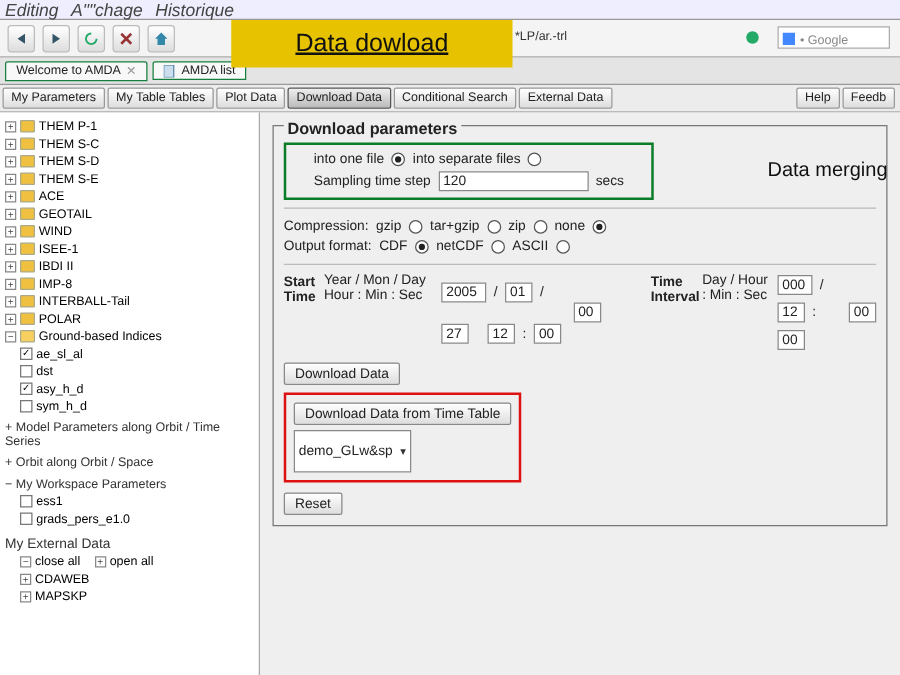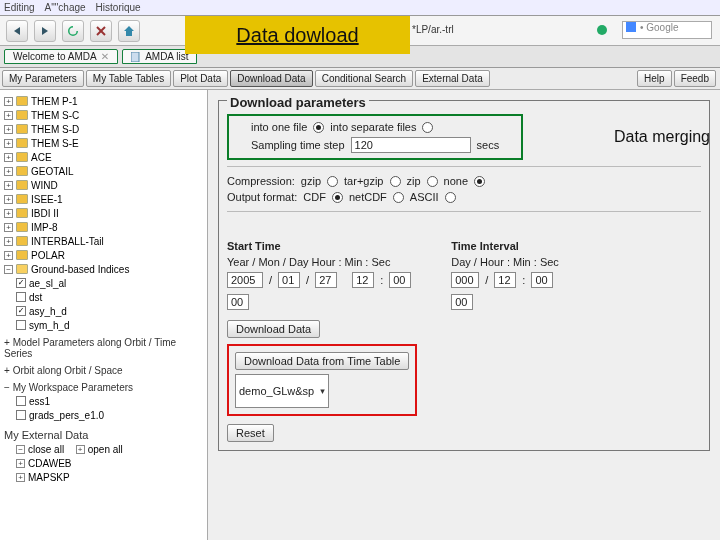--- a/index.html
+++ b/index.html
@@ -1,23 +1,23 @@
 <!DOCTYPE html>
 <html><head>
 <meta charset="utf-8">
 <style>
   * { box-sizing: border-box; font-family: Arial, sans-serif; }
   body { margin:0; background:#e8e8e8; width:720px; height:540px; overflow:hidden; font-size:11px; color:#222; }
   .browser-bar { height:16px; background:#eef; border-bottom:1px solid #999; display:flex; align-items:center; padding:0 4px; gap:10px;}
-  .browser-bar span { font-size:10px; color:#444; }
+  .browser-bar span { font-size:14px; color:#444;font-style:italic; }
   .toolbar { height:30px; background:#f4f4f4; border-bottom:1px solid #aaa; display:flex; align-items:center; padding:0 6px; gap:6px; position:relative;}
   .nav-btn { width:22px; height:22px; border:1px solid #bbb; border-radius:3px; background:linear-gradient(#fff,#ddd); display:flex; align-items:center; justify-content:center; cursor:pointer;}
   .overlay-title { position:absolute; left:185px; top:0; width:225px; height:38px; background:#e6c200; display:flex; align-items:center; justify-content:center; font-size:20px; color:#111; z-index:5;text-decoration:underline;}
   .url-frag { position:absolute; left:412px; top:8px; font-size:10px; color:#333;}
-  .search-box { position:absolute; right:8px; top:5px; width:90px; height:18px; border:1px solid #aaa; background:#fff; display:flex; align-items:flex-start; padding:0 3px; font-size:10px; color:#888;}
+  .search-box { position:absolute; right:8px; top:5px; width:90px; height:18px; border:1px solid #aaa; background:#fff; display:flex; align-items:flex-end; padding:0 3px; font-size:10px; color:#888;}
   .search-box .sicon { width:12px; height:12px; margin-right:2px; }
   .reload-icon { position:absolute; right:110px; top:8px; width:14px; height:14px; }
   .tabbar { height:22px; background:#e4e4e4; border-bottom:1px solid #999; display:flex; align-items:center; gap:4px; padding:0 4px;}
   .tab { background:#f8f8f8; border:1px solid #15803d; padding:1px 8px; font-size:10px; display:flex; align-items:center; gap:4px; border-radius:2px 2px 0 0;}
   .tab .closex { color:#999; cursor:pointer;}
   .menubar { height:22px; background:#ececec; border-bottom:1px solid #aaa; display:flex; align-items:center; padding:0 2px; gap:0; }
   .menubar .mbtn { border:1px solid #999; background:linear-gradient(#fff,#ddd); padding:2px 6px; font-size:10px; margin-right:2px; border-radius:2px; cursor:pointer; white-space:nowrap;}
   .menubar .mbtn.active { border:1px solid #555; background:linear-gradient(#eee,#bbb); }
   .menubar .spacer { flex:1; }
   .workarea { display:flex; height:calc(540px - 16px - 30px - 22px - 22px); }
@@ -33,21 +33,21 @@
   .legend { position:relative; top:-14px; background:#efefef; display:inline-block; padding:0 3px; font-weight:bold; font-size:13px;}
   .fs-body { margin-top:-10px;}
   .row { display:flex; align-items:center; gap:6px; padding:2px 0; font-size:11px; color:#222; flex-wrap:wrap;}
   .radio { width:11px; height:11px; border:1px solid #555; border-radius:50%; background:#fff; display:inline-flex; align-items:center; justify-content:center; cursor:pointer;}
   .radio.sel::after { content:""; width:5px; height:5px; background:#222; border-radius:50%;}
   .txtin { border:1px solid #888; background:#fff; height:16px; padding:0 3px; font-size:11px; display:inline-flex; align-items:center;}
   .greenbox { border:2px solid #0a7d28; padding:3px 22px; display:inline-block;text-align:right;}
   .annot { position:absolute; right:10px; top:38px; font-size:16px; color:#111;}
   .subhead { font-weight:bold; font-size:11px; padding:2px 0;}
   .timerow { display:flex; gap:40px; margin-top:2px;}
-  .timecol { display:flex; flex-direction:column; gap:2px;margin-top:20px;}
+  .timecol { display:flex; flex-direction:row; gap:2px;}
   .btn { border:1px solid #888; background:linear-gradient(#fff,#ddd); padding:2px 8px; font-size:11px; cursor:pointer; border-radius:2px; display:inline-block;}
   .redbox { border:2px solid #d11; padding:6px; display:inline-block; margin-top:6px;}
   .select { border:1px solid #888; background:#fff; height:34px; padding:0 3px; font-size:11px; display:inline-flex; align-items:center; gap:3px;}
   .select::after { content:"▾"; font-size:9px; color:#333; margin-left:3px;}
   .smallline { height:1px; background:#bbb; margin:6px 0;}
 </style>
 </head>
 <body>
 
 <div class="browser-bar">

